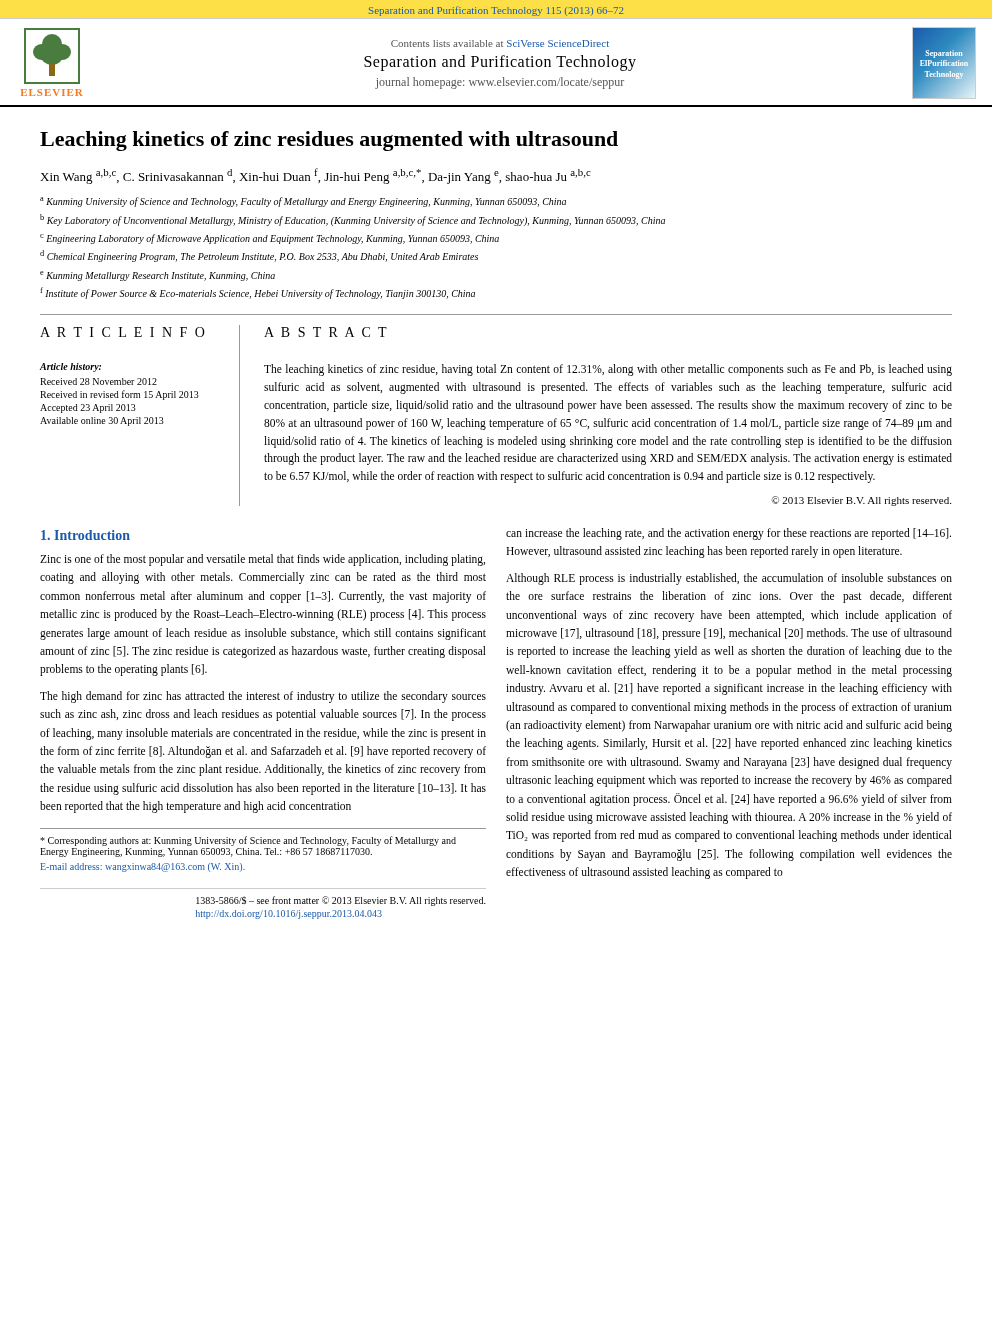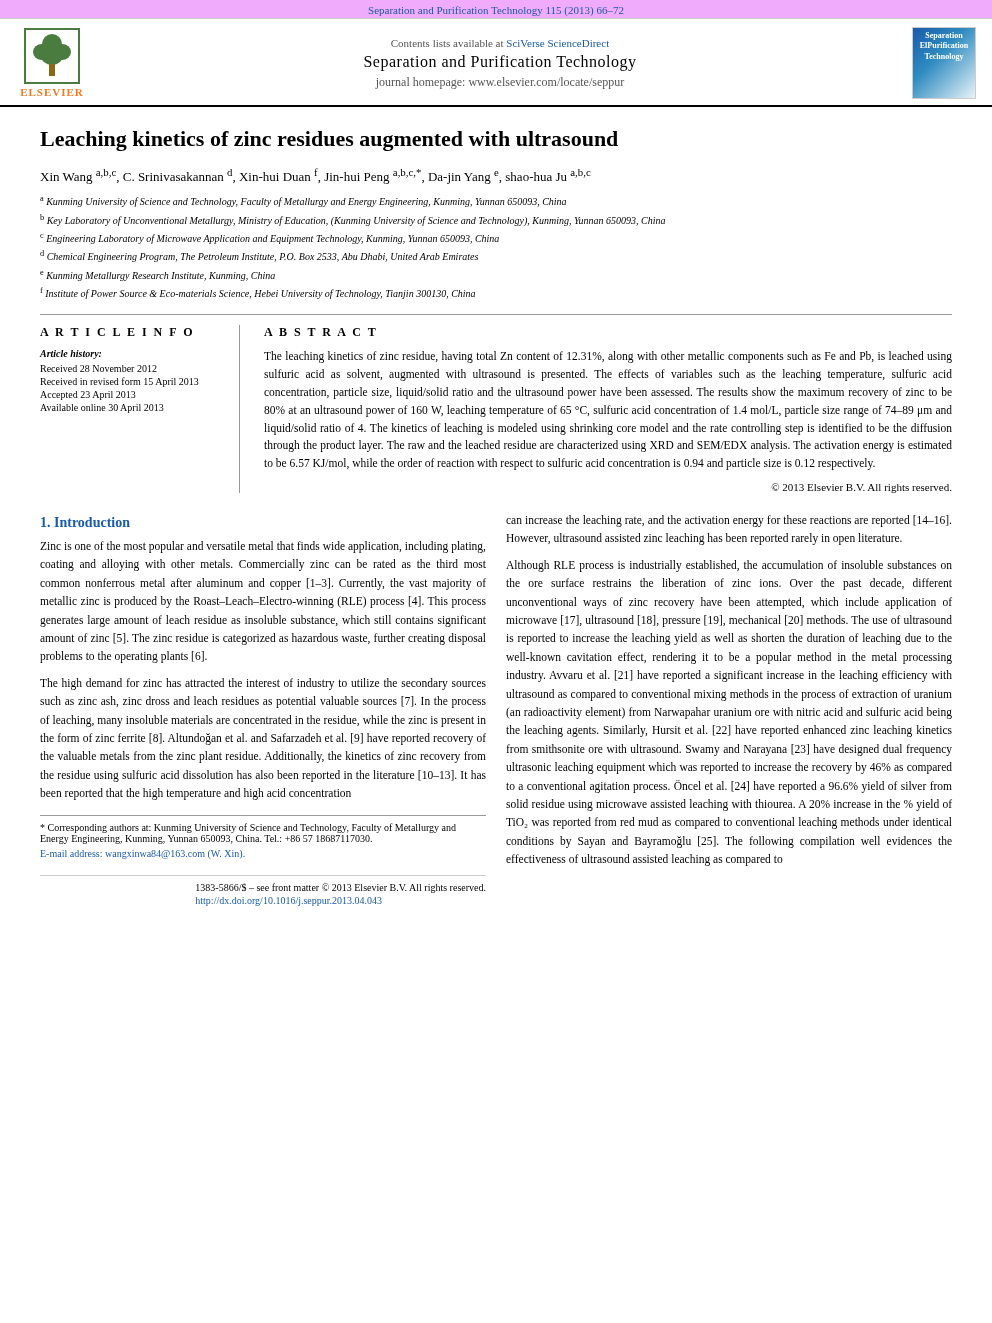--- a/index.html
+++ b/index.html
@@ -7,21 +7,21 @@
       background: #fff;
       font-family: 'Times New Roman', Times, serif;
       font-size: 13px;
       color: #000;
       width: 992px;
       min-height: 1323px;
     }
 
     
     .journal-header-bar {
-      background: #f0abfc;
+      background: #fde047;
       text-align: center;
       padding: 4px 0 2px;
       border-bottom: 1px solid #ccc;
       font-size: 11px;
       color: #1a5aab;
     }
 
     
     .elsevier-header {
       display: flex;
@@ -88,26 +88,26 @@
     }
 
     .cover-box {
       width: 64px;
       height: 72px;
       background: linear-gradient(135deg, #1a5aab 0%, #2e8bc0 40%, #e8f4f8 100%);
       border: 1px solid #ccc;
       display: flex;
       flex-direction: column;
       align-items: center;
-      justify-content: flex-start;
+      justify-content: flex-end;
       font-size: 7px;
       color: #1a5aab;
       font-weight: bold;
       text-align: center;
-      padding: 3px;
+      padding: 18px;
     }
 
     
     .paper-content {
       padding: 18px 40px 20px 40px;
     }
 
     .paper-title {
       font-size: 22px;
       font-weight: bold;
@@ -143,25 +143,25 @@
     }
 
     .article-info-col {
       width: 200px;
       flex-shrink: 0;
       border-right: 1px solid #999;
       padding-right: 14px;
     }
 
     .col-header {
-      font-size: 12px;
-      font-weight: bold;
+      font-size: 14px;
+      font-weight: normal;
       letter-spacing: 2px;
       color: #000;
-      margin-bottom: 8px;
+      margin-bottom: 20px;
       text-transform: uppercase;
     }
 
     .article-history-label {
       font-size: 10px;
       font-style: italic;
       font-weight: bold;
       color: #000;
       margin-bottom: 4px;
     }

